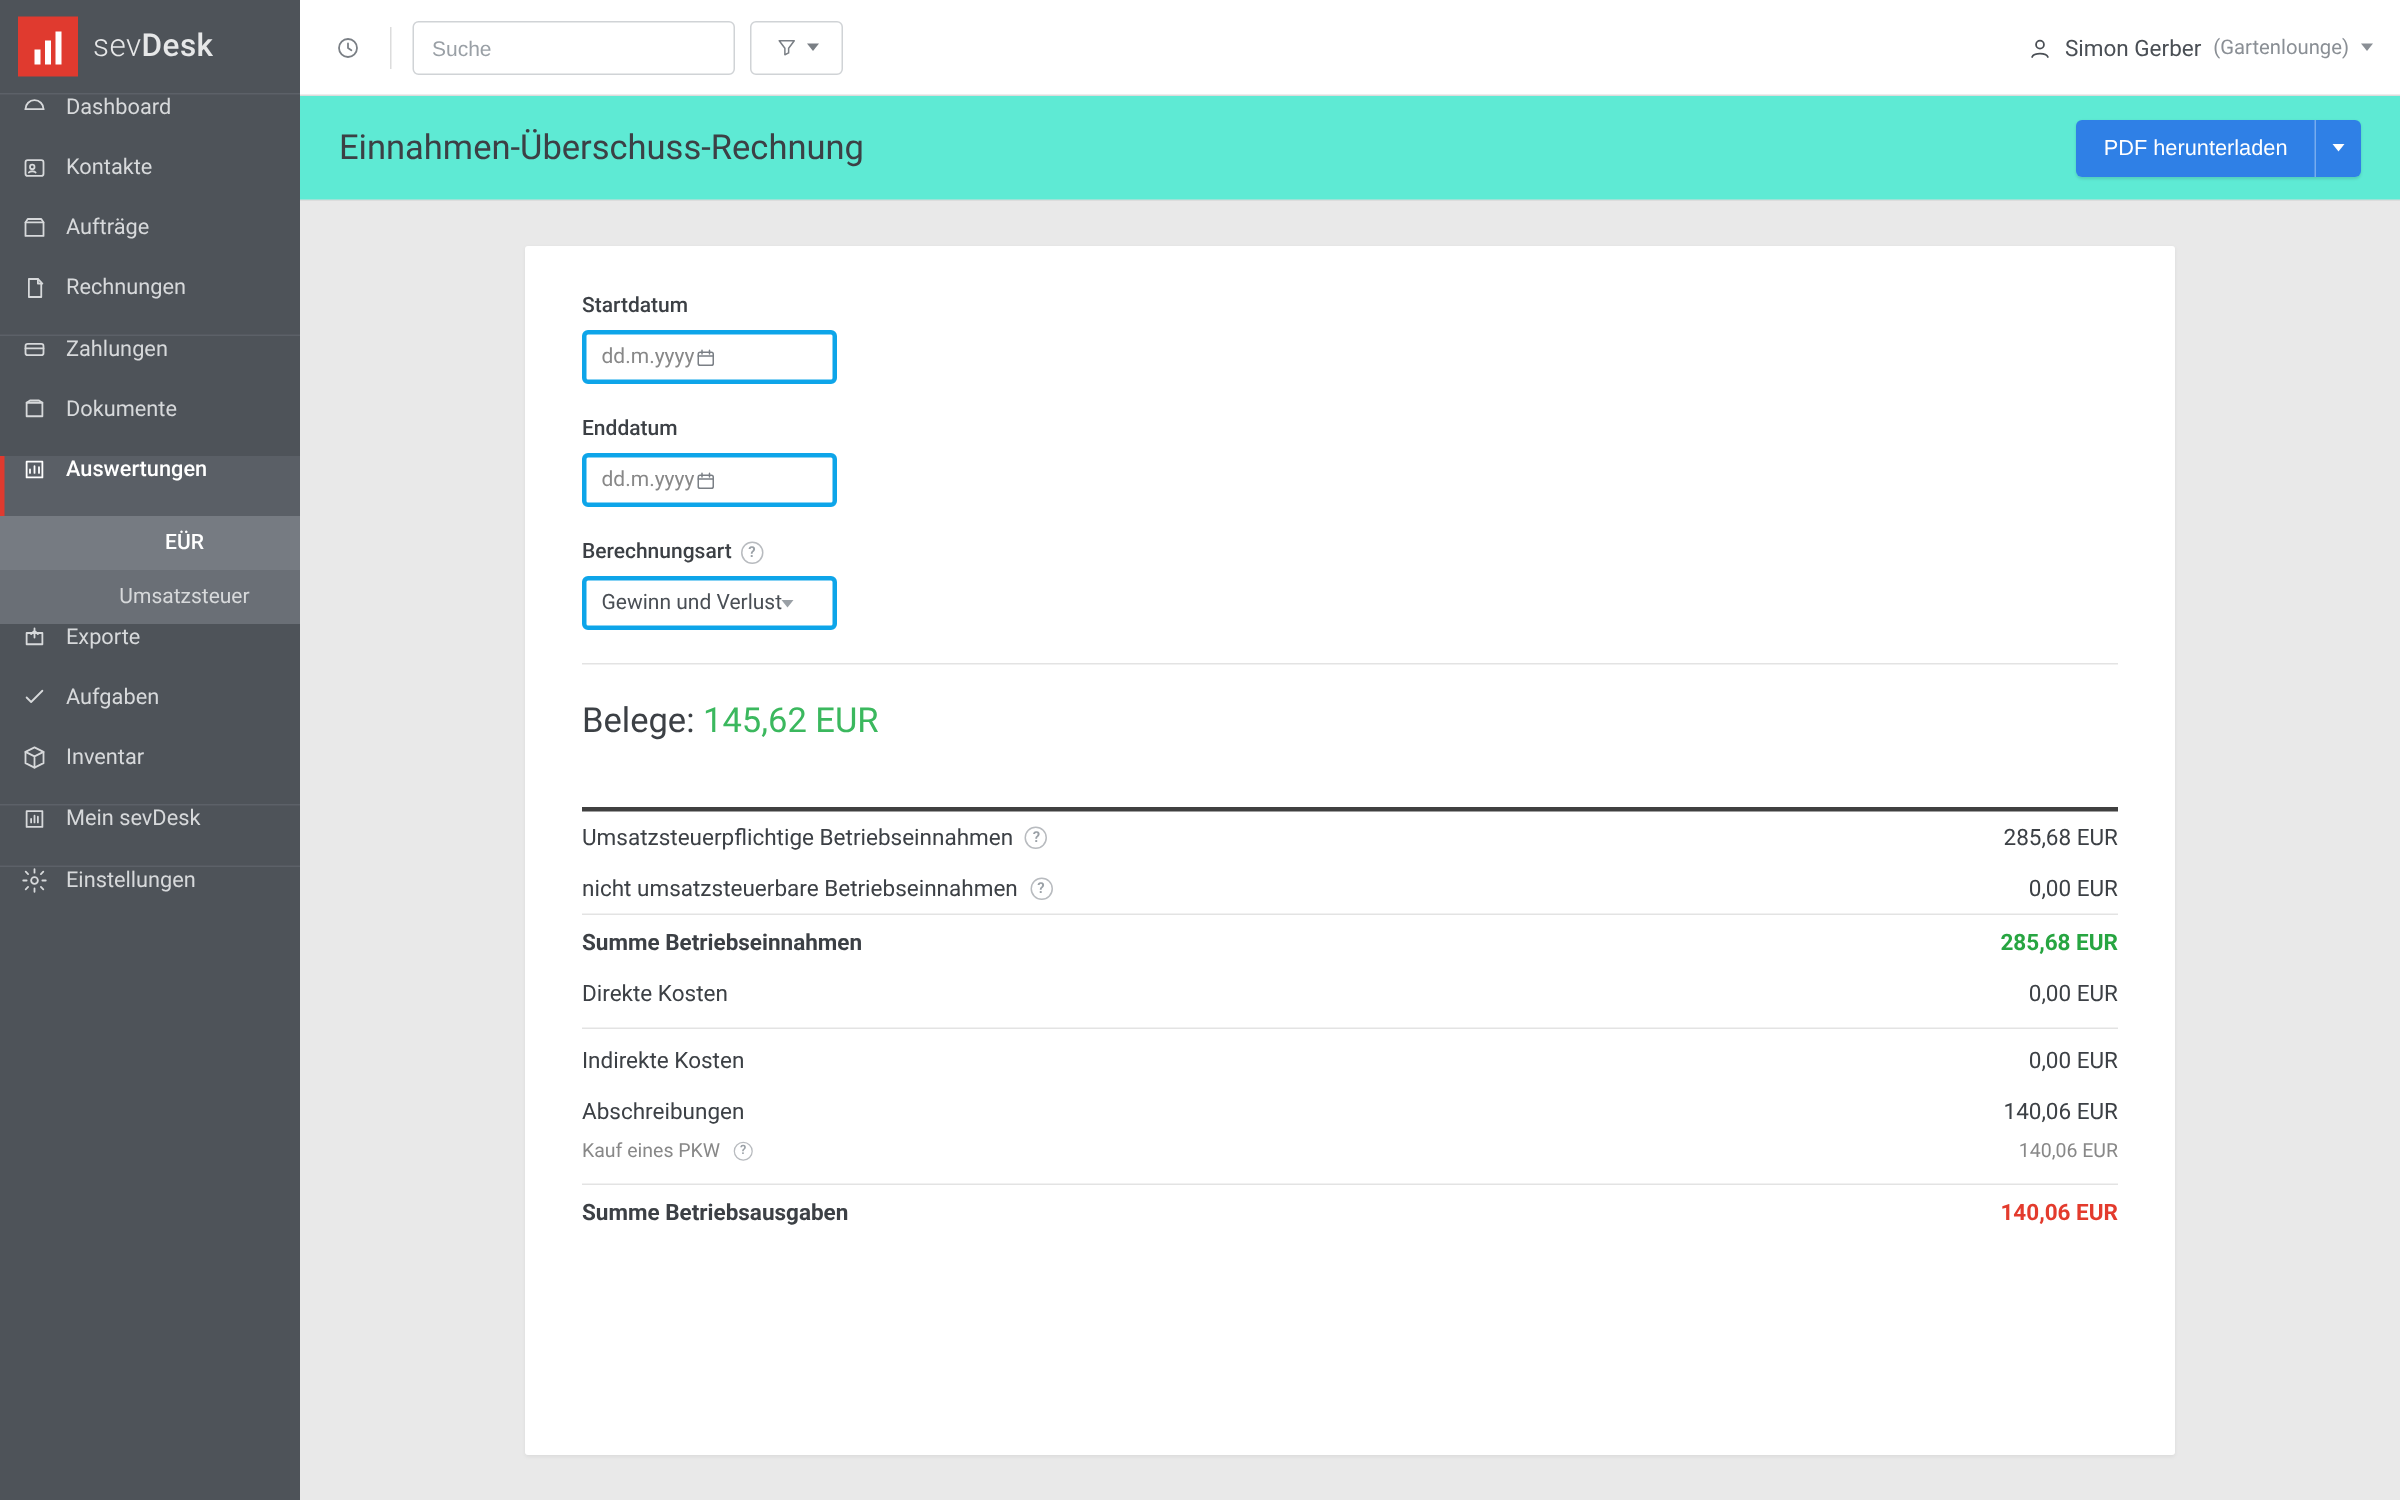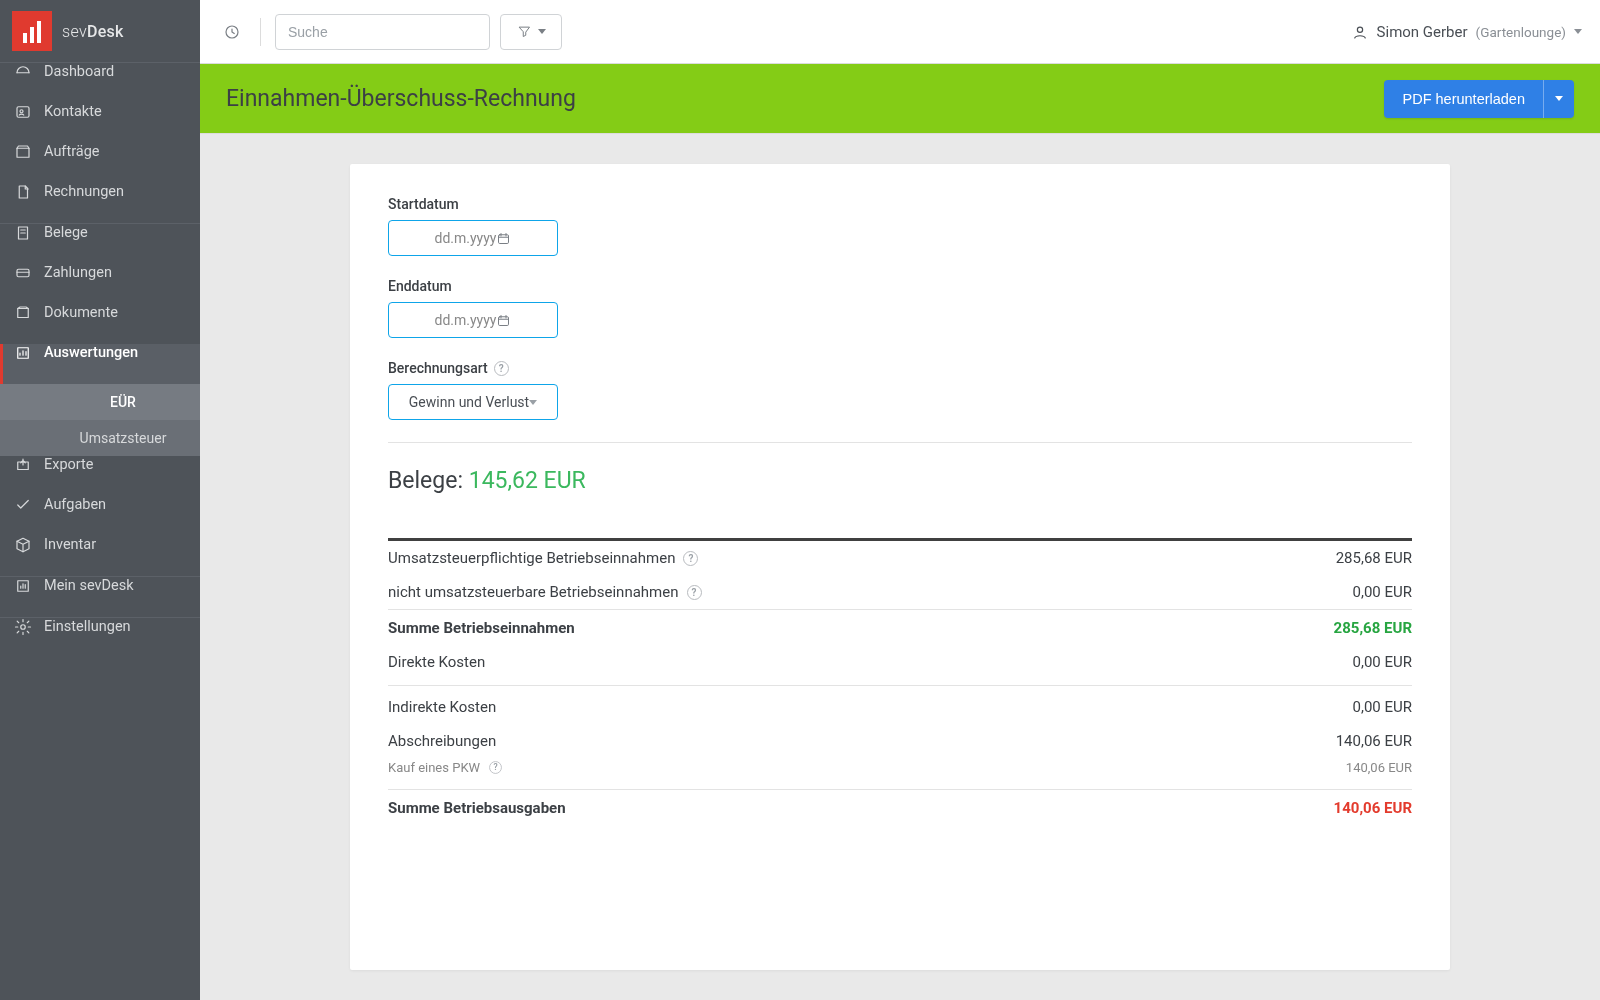--- a/index.html
+++ b/index.html
@@ -36,21 +36,21 @@
     margin-left: 12px;
     display: flex; align-items: flex-end; justify-content: center;
     padding-bottom: 8px;
   }
   .logo-mark .bar { width: 4px; background: #fff; margin: 0 1.5px; }
   .logo-mark .b1 { height: 10px; }
   .logo-mark .b2 { height: 16px; }
   .logo-mark .b3 { height: 22px; }
   .logo-text {
     margin-left: 10px;
-    font-size: 16px;
+    font-size: 21px;
     color: #e6e7e8;
     font-weight: 300;
     letter-spacing: 0.3px;
   }
   .logo-text b { font-weight: 500; }
 
   .nav-group {
     border-top: 1px solid #5c6168;
     padding: 0;
   }
@@ -147,21 +147,21 @@
     color: #4a4f55;
     cursor: pointer;
     font-size: 15px;
   }
   .user-chip .company { color: #8a8f95; font-size: 13.5px; }
   .user-chip .chev { color: #8a8f95; }
 
   
   .page-header {
     height: 70px;
-    background: #84cc16;
+    background: #5eead4;
     border-bottom: 1px solid #dcdcdc;
     display: flex;
     align-items: center;
     padding: 0 26px;
   }
   .page-title {
     font-size: 23px;
     font-weight: 400;
     color: #3c4045;
   }
@@ -205,27 +205,27 @@
     display: flex;
     gap: 22px;
     padding-bottom: 22px;
     border-bottom: 1px solid #e3e3e3;
     flex-direction: column;
   }
   .field-group { display: flex; flex-direction: column; gap: 8px; }
   .field-group label { font-size: 14px; color: #3c4045; font-weight: 500; display: flex; align-items: center; gap: 6px; }
   .date-input, .select-input {
     height: 36px;
-    border: 1px solid #0ea5e9;
+    border: 3px solid #0ea5e9;
     border-radius: 4px;
     padding: 0 10px;
     font-size: 14px;
     color: #888;
     background: #fff;
-    display: flex; align-items: center; justify-content: center;
+    display: flex; align-items: center; justify-content: flex-start;
     cursor: pointer;
   }
   .date-input { width: 170px; }
   .select-input { width: 170px; color: #4a4f55; }
   .help-icon {
     width: 15px; height: 15px; border-radius: 50%;
     border: 1px solid #b8bbbf; color: #9aa0a6;
     display: inline-flex; align-items: center; justify-content: center;
     font-size: 10px; font-weight: 600;
   }
@@ -313,29 +313,20 @@
           <svg class="ico" viewBox="0 0 24 24">
             <path d="M7 4h8l3 3v13H7z"></path>
             <path d="M15 4v4h4"></path>
           </svg>
         </span>
       <span>Rechnungen</span>
     </div>
   </div>
 
   <div class="nav-group">
-    <div class="nav-item">
-      <span class="icon">
-          <svg class="ico" viewBox="0 0 24 24">
-            <rect x="6" y="4" width="12" height="16"></rect>
-            <path d="M9 8h6M9 12h6"></path>
-          </svg>
-        </span>
-      <span>Belege</span>
-    </div>
     <div class="nav-item">
       <span class="icon">
           <svg class="ico" viewBox="0 0 24 24">
             <rect x="4" y="7" width="16" height="10" rx="2"></rect>
             <path d="M4 11h16"></path>
           </svg>
         </span>
       <span>Zahlungen</span>
     </div>
     <div class="nav-item">

